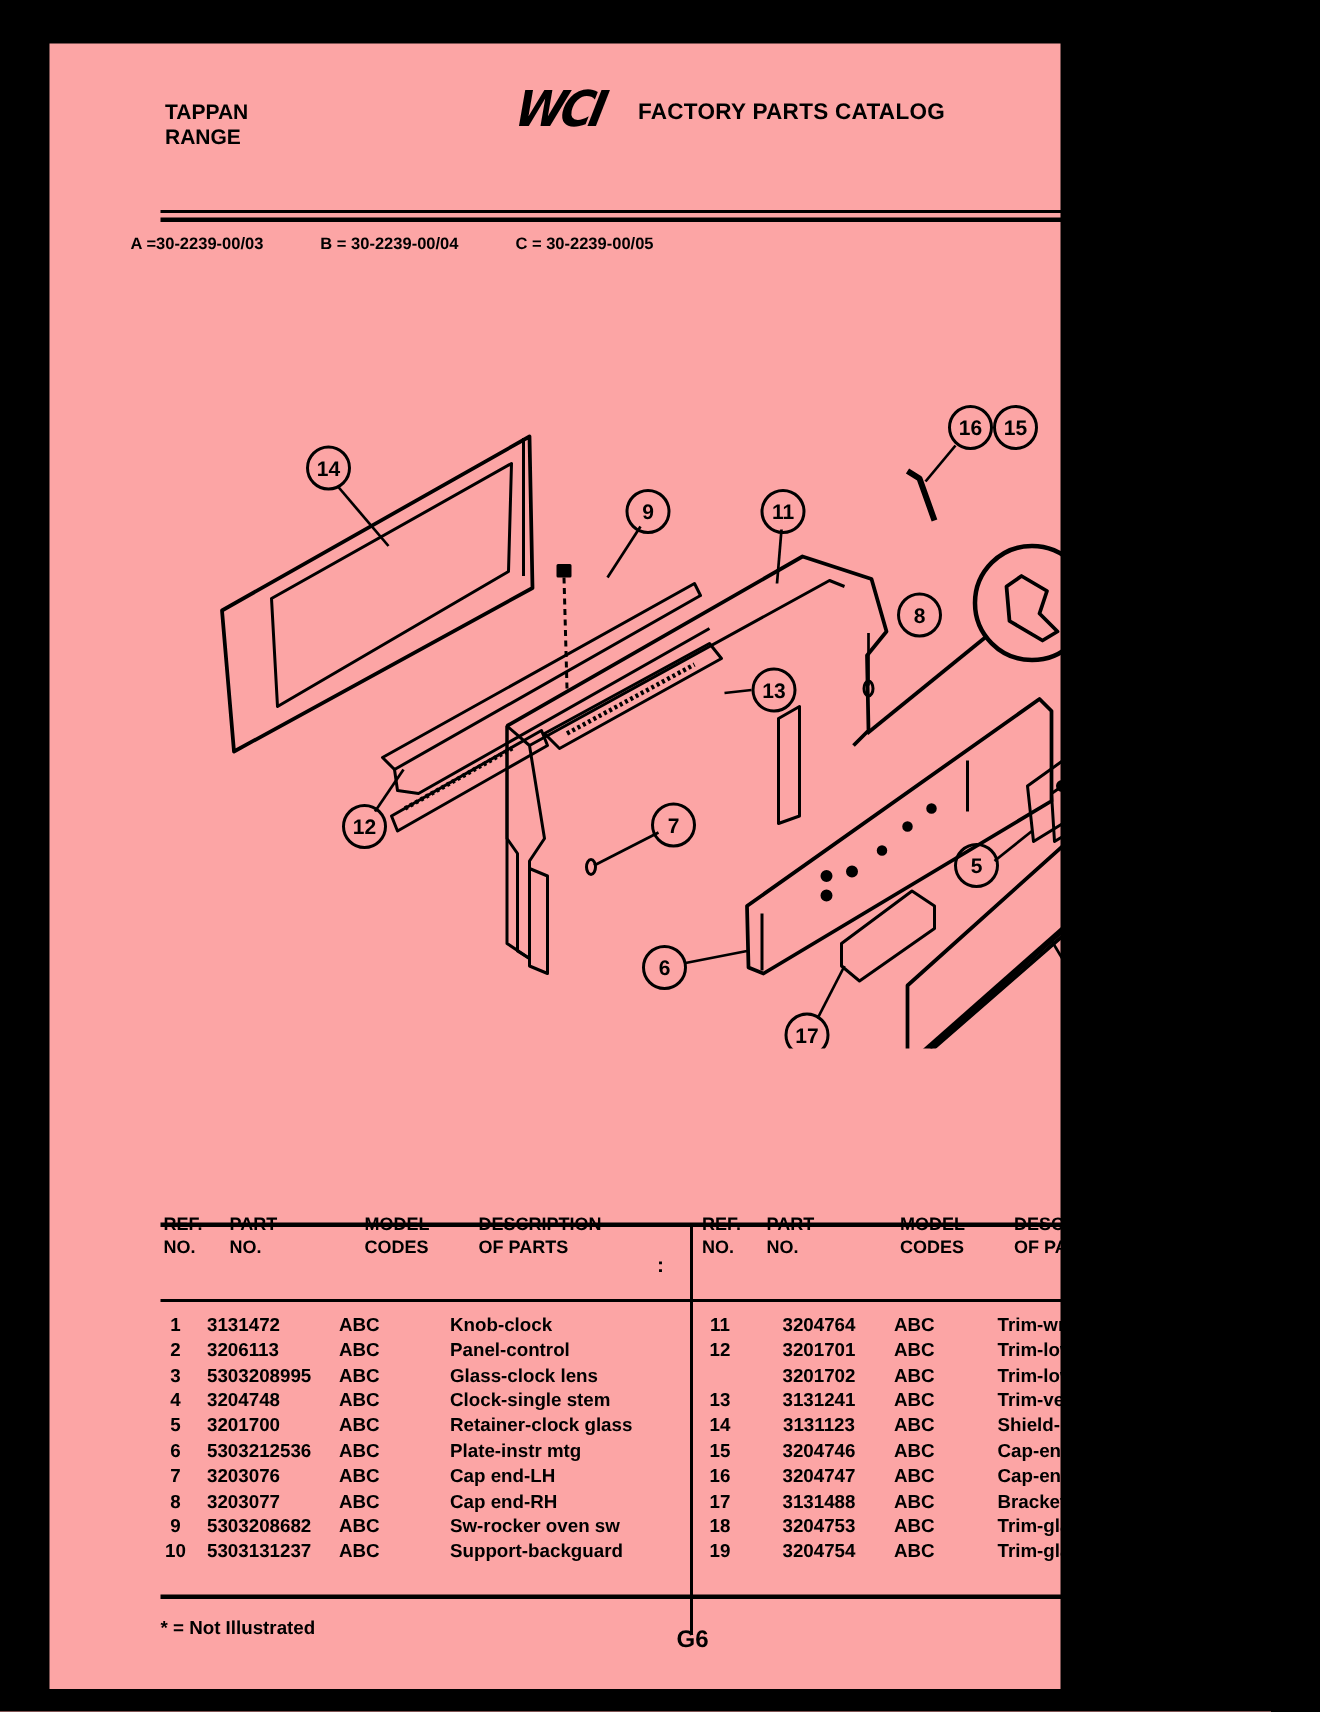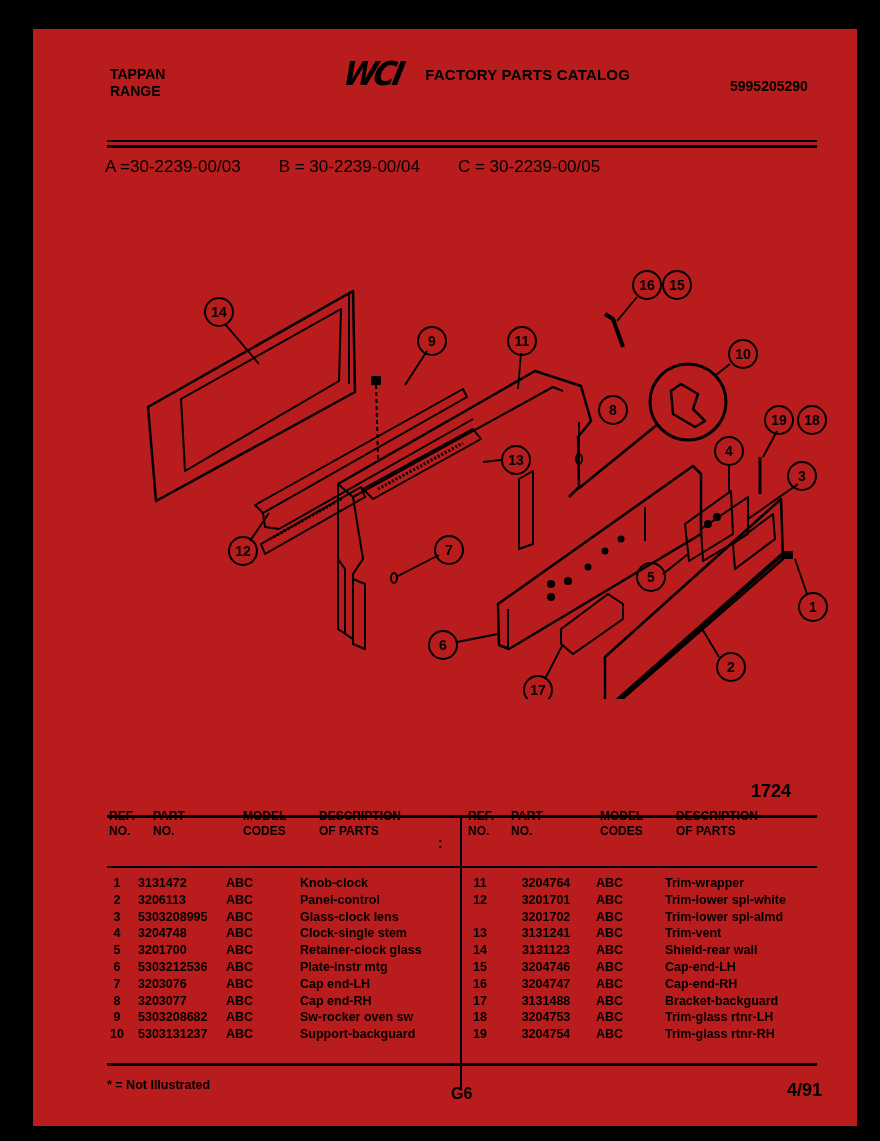--- a/index.html
+++ b/index.html
@@ -1,28 +1,28 @@
 <!DOCTYPE html>
 <html><head>
 <meta charset="utf-8">
 <style>
   html, body { margin:0; padding:0; }
   body { width:880px; height:1141px; background:#000; position:relative; overflow:hidden;
          font-family:"Liberation Sans", sans-serif; color:#000; }
-  .page { position:absolute; left:33px; top:29px; width:824px; height:1097px; background:#b91c1c; }
+  .page { position:absolute; left:33px; top:29px; width:674px; height:1097px; background:#fca5a5; }
   .abs { position:absolute; }
   .hdr-left { left:77px; top:37px; font-size:14px; line-height:17px; font-weight:bold; }
   .logo { left:311px; top:30px; display:flex; align-items:center; }
   .logo-mark { font-family:"DejaVu Sans", sans-serif; font-weight:bold; font-style:italic; font-size:30px;
                letter-spacing:-3px; transform:skewX(-12deg) scaleY(1.1); line-height:30px; }
   .logo-text { font-size:15px; font-weight:bold; margin-left:24px; letter-spacing:0.2px; }
   .catalog-no { left:697px; top:49px; font-size:14px; font-weight:bold; }
   .rule1 { left:74px; top:111px; width:710px; height:2px; background:#000; }
   .rule2 { left:74px; top:116px; width:710px; height:3px; background:#000; }
-  .models { left:72px; top:128px; font-size:17px; font-weight:normal; display:flex; }
+  .models { left:54px; top:128px; font-size:11px; font-weight:bold; display:flex; }
   .models span { margin-right:38px; }
   .diagram { left:100px; top:210px; width:700px; height:460px; }
   .fig-no { left:718px; top:752px; font-size:18px; font-weight:bold; }
   .table-top { left:74px; top:786px; width:710px; height:3px; background:#000; }
   .col-div { left:427px; top:789px; width:2px; height:272px; background:#000; }
   .th { font-size:12px; font-weight:bold; line-height:15px; top:780px; }
   .th-rule-l { left:74px; top:837px; width:353px; height:2px; background:#000; }
   .th-rule-r { left:429px; top:837px; width:355px; height:2px; background:#000; }
   .rows { top:846px; font-size:12.5px; font-weight:bold; line-height:16.8px; }
   .row { display:flex; white-space:nowrap; }

